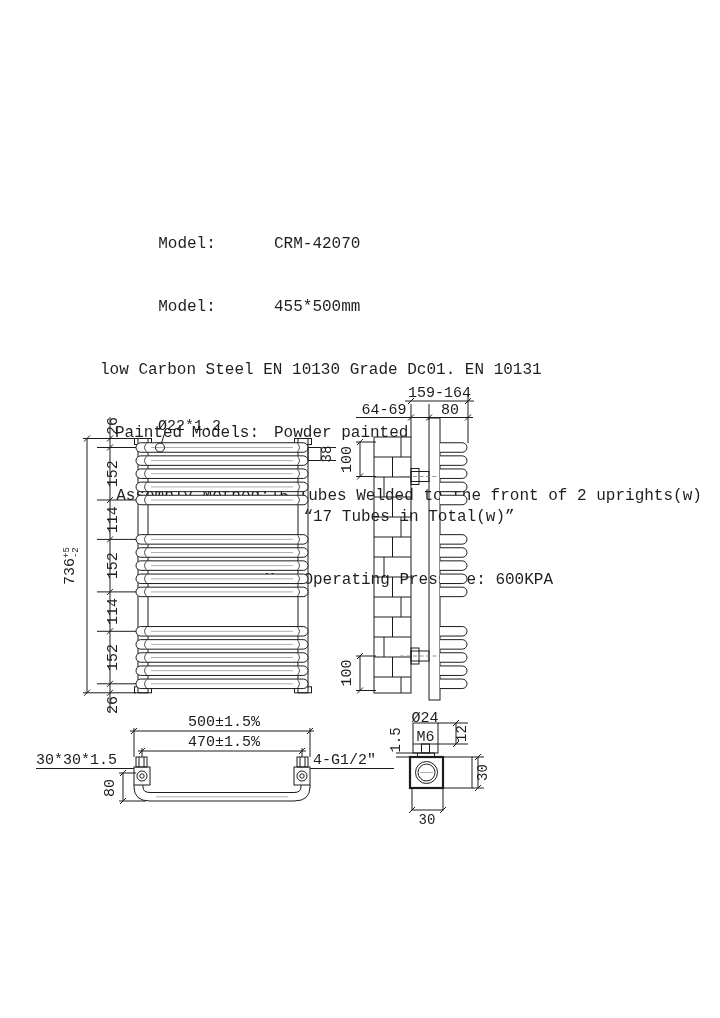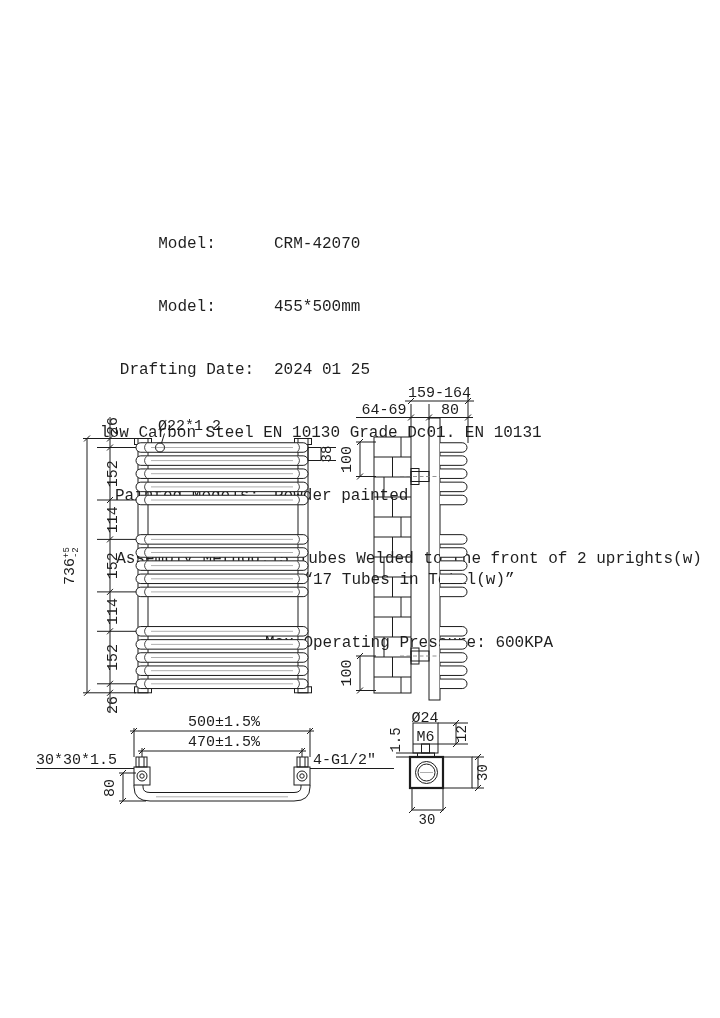--- a/index.html
+++ b/index.html
@@ -15,23 +15,20 @@
 <body>
 
 <div class="specs">
   <div class="spec-row">
     <span class="spec-label">Model:</span><span class="spec-value">CRM-42070</span>
   </div>
   <div class="spec-row">
     <span class="spec-label">Model:</span><span class="spec-value">455*500mm</span>
   </div>
   <div class="spec-row">
-    <span class="spec-label">Drafting Date:</span><span class="spec-value">2024 01 25</span>
-  </div>
-  <div class="spec-row">
     <span class="spec-value">low Carbon Steel EN 10130 Grade Dc01. EN 10131</span>
   </div>
   <div class="spec-row">
     <span class="spec-label">Painted Models:</span><span class="spec-value">Powder painted</span>
   </div>
   <div>Assembly Method:15 Tubes Welded to the front of 2 uprights(w) “17 Tubes in Total(w)”</div>
   <div>Max Operating Pressure: 600KPA</div>
 </div>
 
 <svg class="drawing" viewBox="0 0 720 1018" xmlns="http://www.w3.org/2000/svg" fill="none" stroke="#1c1c1c" stroke-width="1">

